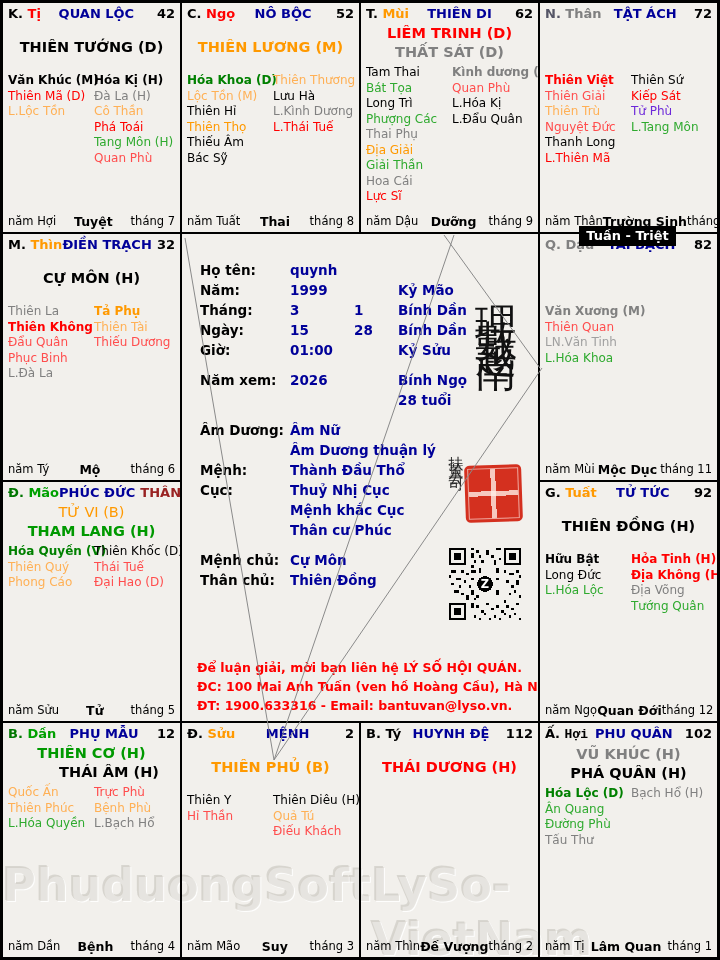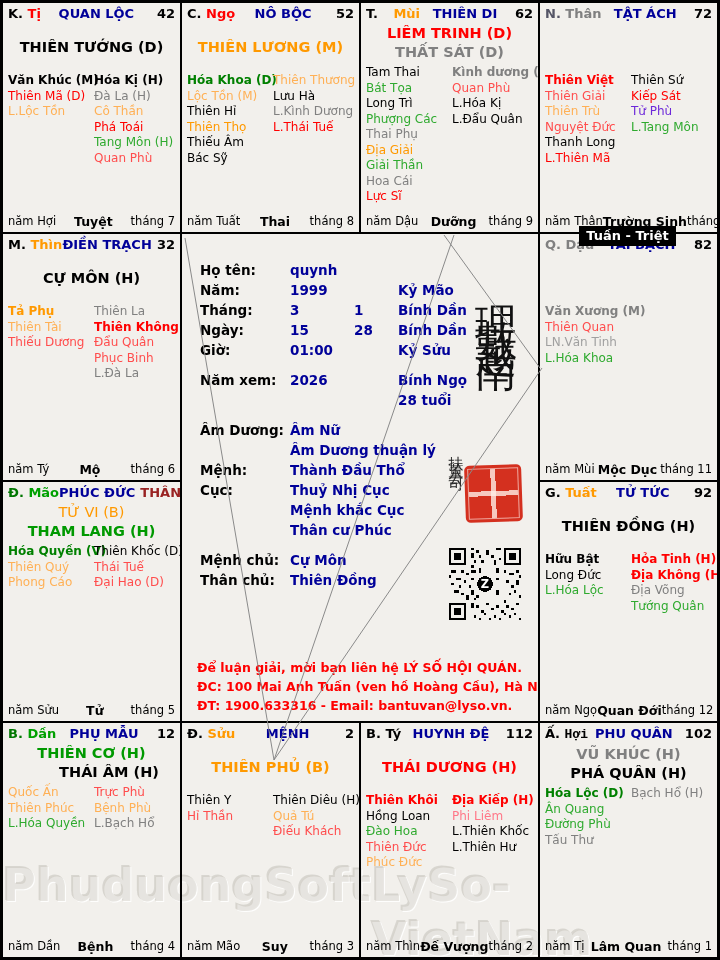--- a/index.html
+++ b/index.html
@@ -117,21 +117,21 @@
     </div>
     <div class="ft">
       <span>năm Tuất</span>
       <span class="ft-s">Thai</span>
       <span>tháng 8</span>
     </div>
   </div>
 
   <div class="cell" style="grid-area:c">
     <div class="hd">
-      <span><span style="color: rgb(0, 0, 0);">T.</span> <span style="color: rgb(255, 153, 0); margin-left: 11px;">Mùi</span></span>
+      <span><span style="color: rgb(0, 0, 0);">T.</span> <span style="color: rgb(255, 153, 0);">Mùi</span></span>
       <span><span class="hd-name">THIÊN DI</span><span class="hd-x"></span></span>
       <span class="hd-n">62</span>
     </div>
     <div class="mains" style="min-height:40px">
         <div class="mstar" style="color: rgb(255, 0, 0); font-weight: bold;">LIÊM TRINH (D)</div>
         <div class="mstar" style="color: rgb(128, 128, 128); font-weight: bold;">THẤT SÁT (D)</div>
       </div>
     <div class="stars">
       <div class="col">
           <div class="star" style="color: rgb(0, 0, 0);">Tam Thai</div>
@@ -192,31 +192,31 @@
     <div class="hd">
       <span><span style="color: rgb(0, 0, 0);">M.</span> <span style="color: rgb(255, 153, 0);">Thìn</span></span>
       <span><span class="hd-name">ĐIỀN TRẠCH</span><span class="hd-x"></span></span>
       <span class="hd-n">32</span>
     </div>
     <div class="mains">
         <div class="mstar" style="color: rgb(0, 0, 0); font-weight: bold;">CỰ MÔN (H)</div>
       </div>
     <div class="stars">
       <div class="col">
-          <div class="star" style="color: rgb(255, 153, 0); font-weight: bold;">Tả Phụ</div>
-          <div class="star" style="color: rgb(255, 176, 85);">Thiên Tài</div>
-          <div class="star" style="color: rgb(255, 77, 77);">Thiếu Dương</div>
-        </div>
-      <div class="col">
           <div class="star" style="color: rgb(128, 128, 128);">Thiên La</div>
           <div class="star" style="color: rgb(255, 0, 0); font-weight: bold;">Thiên Không</div>
           <div class="star" style="color: rgb(255, 77, 77);">Đẩu Quân</div>
           <div class="star" style="color: rgb(255, 77, 77);">Phục Binh</div>
           <div class="star" style="color: rgb(128, 128, 128);">L.Đà La</div>
         </div>
+      <div class="col">
+          <div class="star" style="color: rgb(255, 153, 0); font-weight: bold;">Tả Phụ</div>
+          <div class="star" style="color: rgb(255, 176, 85);">Thiên Tài</div>
+          <div class="star" style="color: rgb(255, 77, 77);">Thiếu Dương</div>
+        </div>
     </div>
     <div class="ft">
       <span>năm Tý</span>
       <span class="ft-s">Mộ</span>
       <span>tháng 6</span>
     </div>
   </div>
 
   <div class="cell" style="grid-area:f">
     <div class="hd">
@@ -356,35 +356,20 @@
 
   <div class="cell" style="grid-area:k">
     <div class="hd">
       <span><span style="color: rgb(0, 0, 0);">B.</span> <span style="color: rgb(0, 0, 0);">Tý</span></span>
       <span><span class="hd-name">HUYNH ĐỆ</span><span class="hd-x"></span></span>
       <span class="hd-n">112</span>
     </div>
     <div class="mains">
         <div class="mstar" style="color: rgb(255, 0, 0); font-weight: bold;">THÁI DƯƠNG (H)</div>
       </div>
-    <div class="stars">
-      <div class="col">
-          <div class="star" style="color: rgb(255, 0, 0); font-weight: bold;">Thiên Khôi</div>
-          <div class="star" style="color: rgb(0, 0, 0);">Hồng Loan</div>
-          <div class="star" style="color: rgb(47, 170, 47);">Đào Hoa</div>
-          <div class="star" style="color: rgb(255, 77, 77);">Thiên Đức</div>
-          <div class="star" style="color: rgb(255, 176, 85);">Phúc Đức</div>
-        </div>
-      <div class="col">
-          <div class="star" style="color: rgb(255, 0, 0); font-weight: bold;">Địa Kiếp (H)</div>
-          <div class="star" style="color: rgb(255, 119, 136);">Phi Liêm</div>
-          <div class="star" style="color: rgb(0, 0, 0);">L.Thiên Khốc</div>
-          <div class="star" style="color: rgb(0, 0, 0);">L.Thiên Hư</div>
-        </div>
-    </div>
     <div class="ft">
       <span>năm Thìn</span>
       <span class="ft-s">Đế Vượng</span>
       <span>tháng 2</span>
     </div>
   </div>
 
   <div class="cell" style="grid-area:l">
     <div class="hd">
       <span><span style="color: rgb(0, 0, 0);">Ấ.</span> <span style="color: rgb(0, 0, 0); font-family: Liberation Mono, monospace;">Hợi</span></span>

